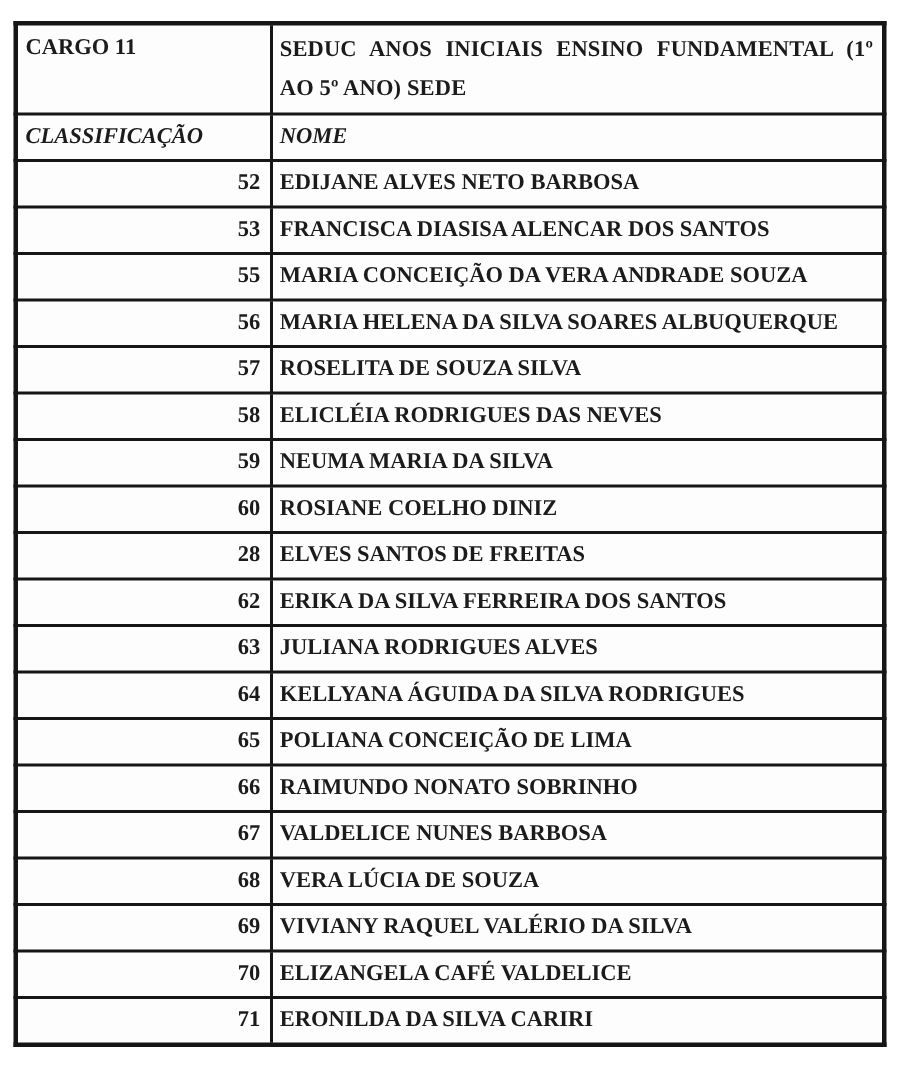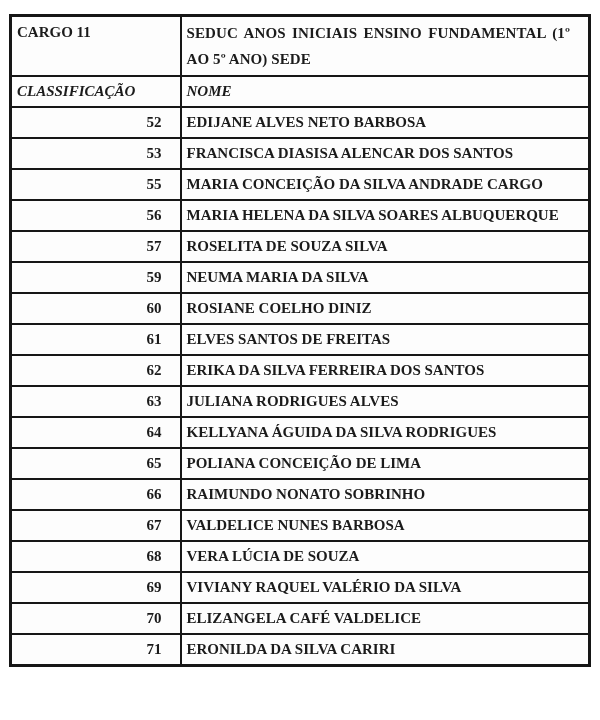--- a/index.html
+++ b/index.html
@@ -19,21 +19,21 @@
     border-collapse: collapse;
     table-layout: fixed;
     width: 582px;
     margin: 14px 0 0 9px;
     border: 3px solid #161616;
     background: #fdfdfd;
   }
   .doc-table col.c1 { width: 170px; }
   .doc-table td {
     border: 2px solid #161616;
-    padding: 2px 18px 2px 5px;
+    padding: 2px 6px 2px 5px;
     font-size: 15px;
     line-height: 25px;
     vertical-align: middle;
     overflow: hidden;
     white-space: nowrap;
   }
   tr.header-row td {
     font-weight: bold;
     vertical-align: top;
     white-space: normal;
@@ -76,46 +76,50 @@
   </tr>
 
   <tr class="data-row">
     <td class="classification-cell">53</td>
     <td class="name-cell">FRANCISCA DIASISA ALENCAR DOS SANTOS</td>
   </tr>
 
 
   <tr class="data-row">
     <td class="classification-cell">55</td>
-    <td class="name-cell">MARIA CONCEIÇÃO DA SILVA ANDRADE CARGO</td>
+    <td class="name-cell">MARIA CONCEIÇÃO DA VERA ANDRADE SOUZA</td>
   </tr>
 
   <tr class="data-row">
     <td class="classification-cell">56</td>
     <td class="name-cell">MARIA HELENA DA SILVA SOARES ALBUQUERQUE</td>
   </tr>
 
   <tr class="data-row">
     <td class="classification-cell">57</td>
     <td class="name-cell">ROSELITA DE SOUZA SILVA</td>
   </tr>
 
+  <tr class="data-row">
+    <td class="classification-cell">58</td>
+    <td class="name-cell">ELICLÉIA RODRIGUES DAS NEVES</td>
+  </tr>
 
   <tr class="data-row">
     <td class="classification-cell">59</td>
     <td class="name-cell">NEUMA MARIA DA SILVA</td>
   </tr>
 
   <tr class="data-row">
     <td class="classification-cell">60</td>
     <td class="name-cell">ROSIANE COELHO DINIZ</td>
   </tr>
 
   <tr class="data-row">
-    <td class="classification-cell">61</td>
+    <td class="classification-cell">28</td>
     <td class="name-cell">ELVES SANTOS DE FREITAS</td>
   </tr>
 
   <tr class="data-row">
     <td class="classification-cell">62</td>
     <td class="name-cell">ERIKA DA SILVA FERREIRA DOS SANTOS</td>
   </tr>
 
   <tr class="data-row">
     <td class="classification-cell">63</td>

